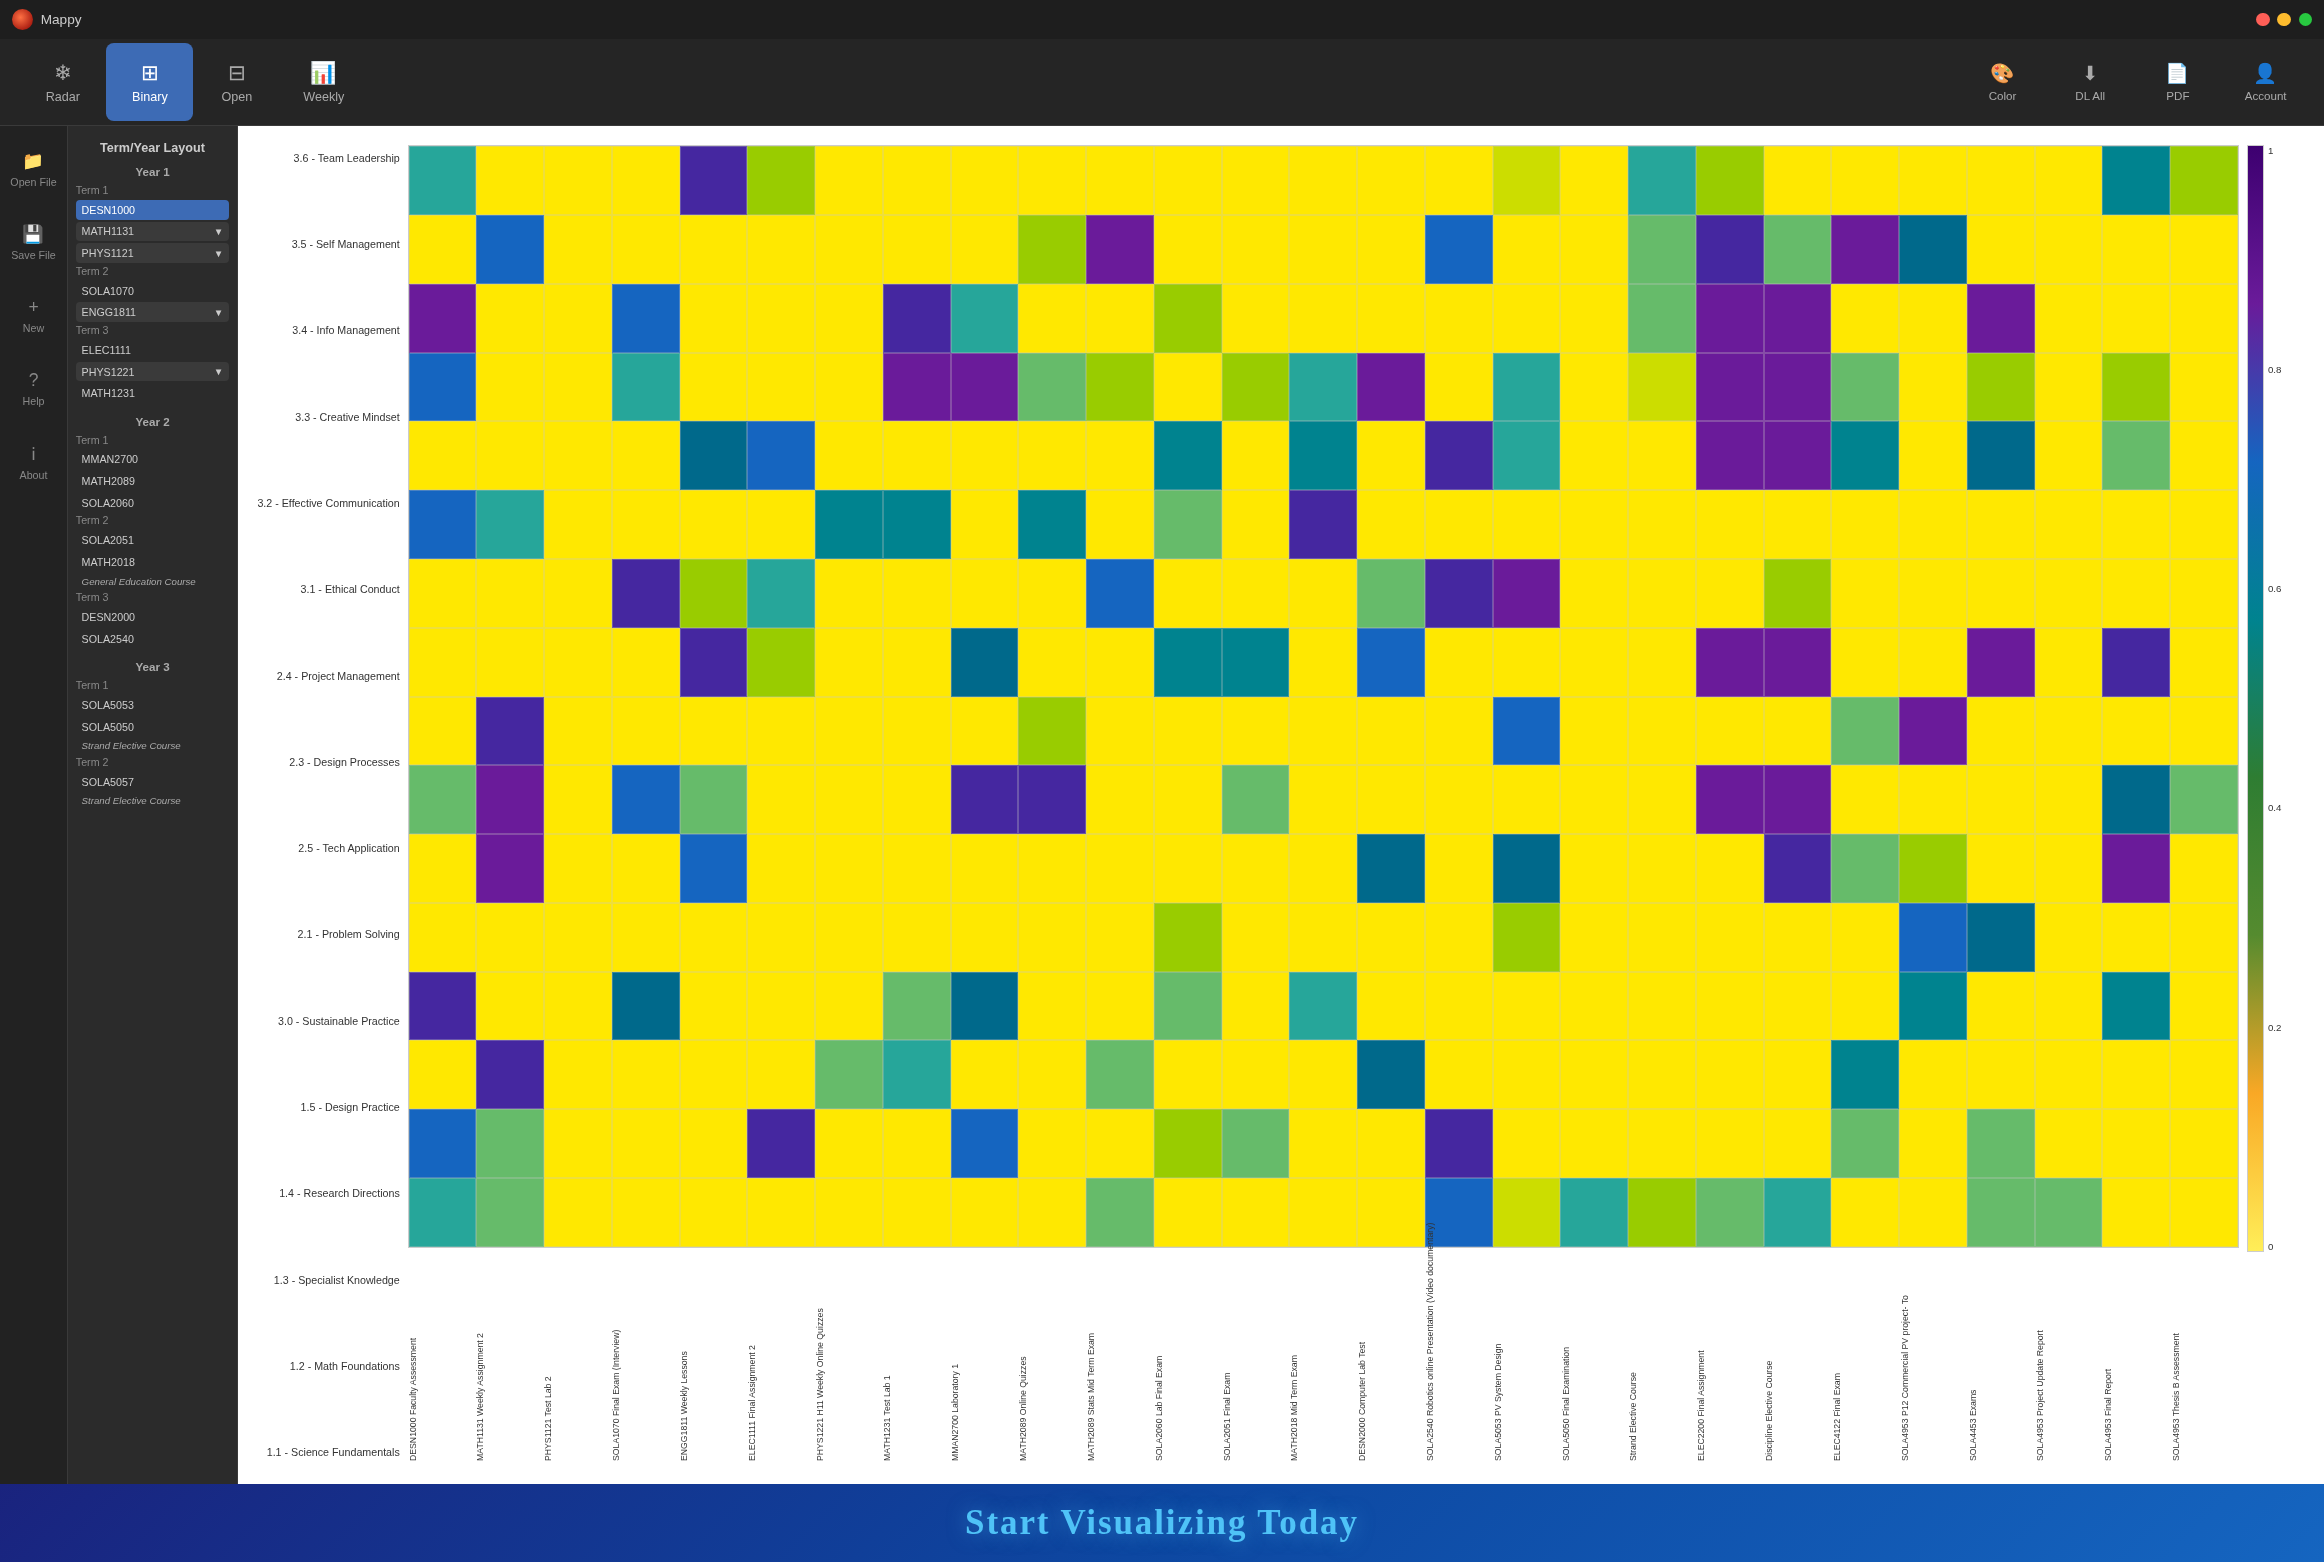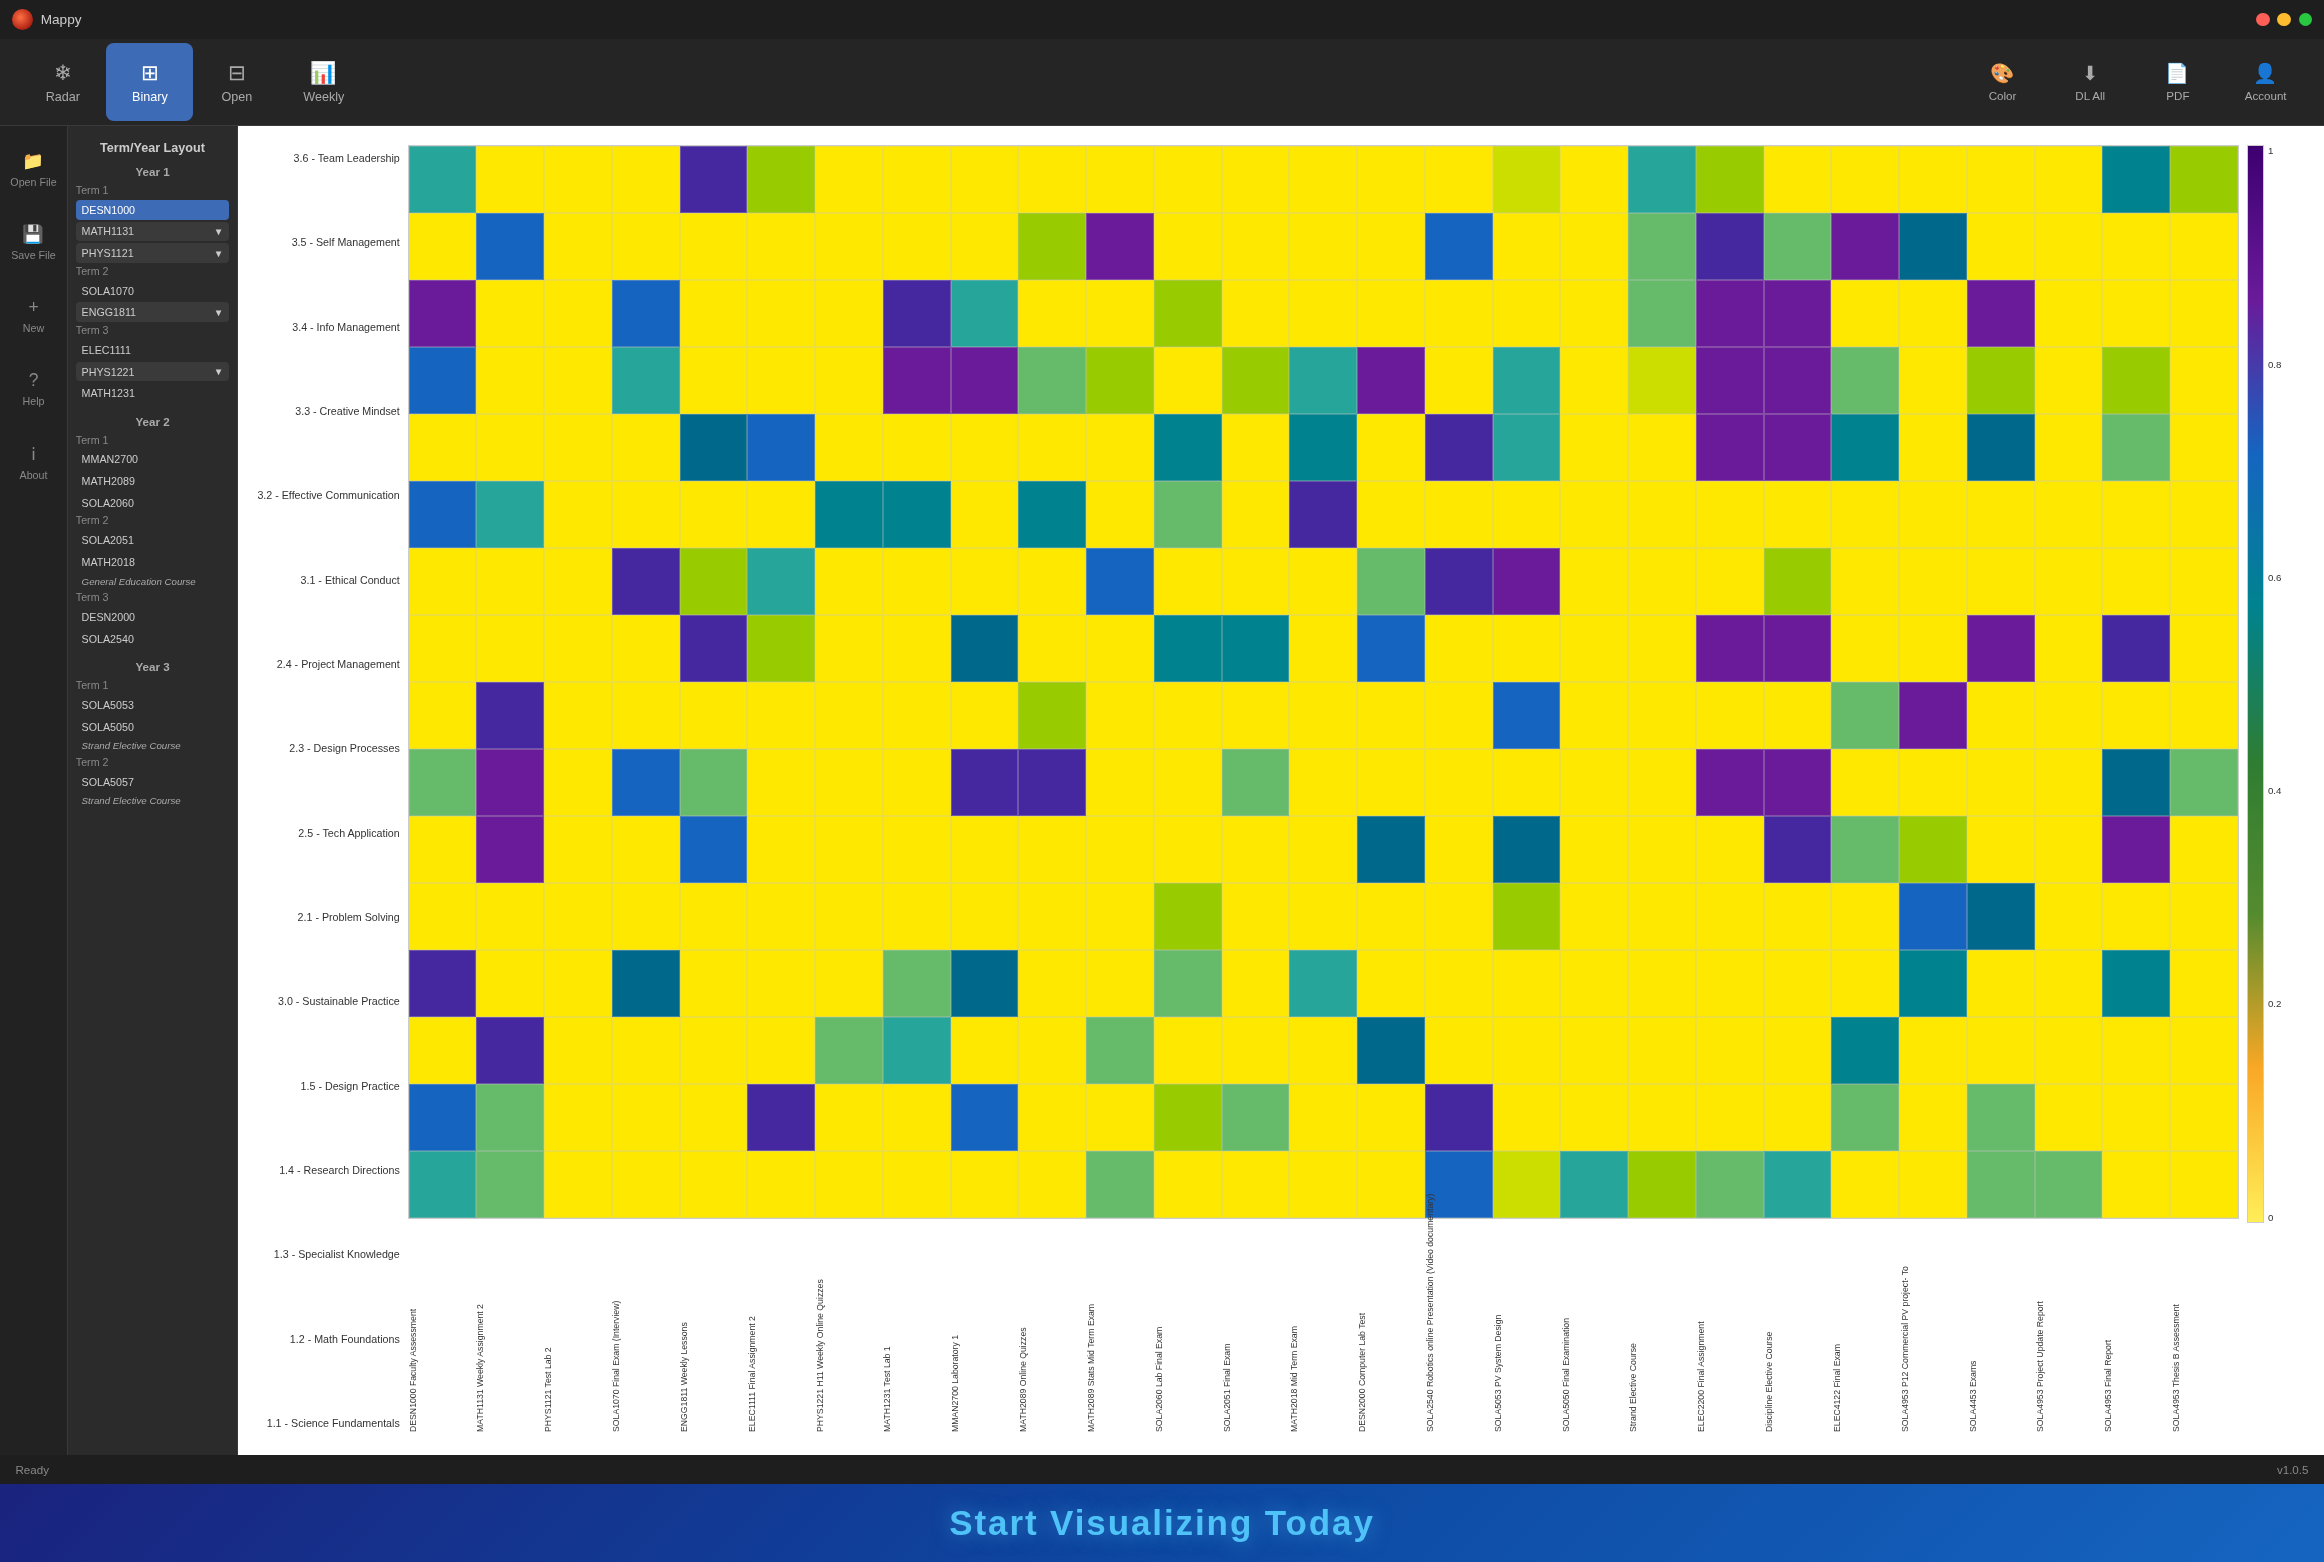--- a/index.html
+++ b/index.html
@@ -320,20 +320,21 @@
     }
 
     
     .bottom-banner {
       height: 78px;
       background: linear-gradient(135deg, #1a237e 0%, #0d47a1 50%, #1565c0 100%);
       display: flex;
       align-items: center;
       justify-content: center;
       flex-shrink: 0;
+      font-family: Liberation Serif, serif;
     }
     .banner-text {
       font-size: 35px;
       font-weight: bold;
       color: #4fc3f7;
       letter-spacing: 1.9px;
       text-shadow: 0 0 19.4px rgba(79, 195, 247, 0.5);
     }
 
     .chevron-icon { font-size: 9.7px; }
@@ -978,22 +979,18 @@
             <span class="legend-label">0.6</span>
             <span class="legend-label">0.4</span>
             <span class="legend-label">0.2</span>
             <span class="legend-label">0</span>
           </div>
         </div>
       </div>
     </div>
   </div>
 
-  <div class="status-bar">
-    <span>Ready</span>
-    <span>v1.0.5</span>
-  </div>
 
   <div class="bottom-banner">
     <span class="banner-text">Start Visualizing Today</span>
   </div>
 </div>
 
 
 </body></html>

